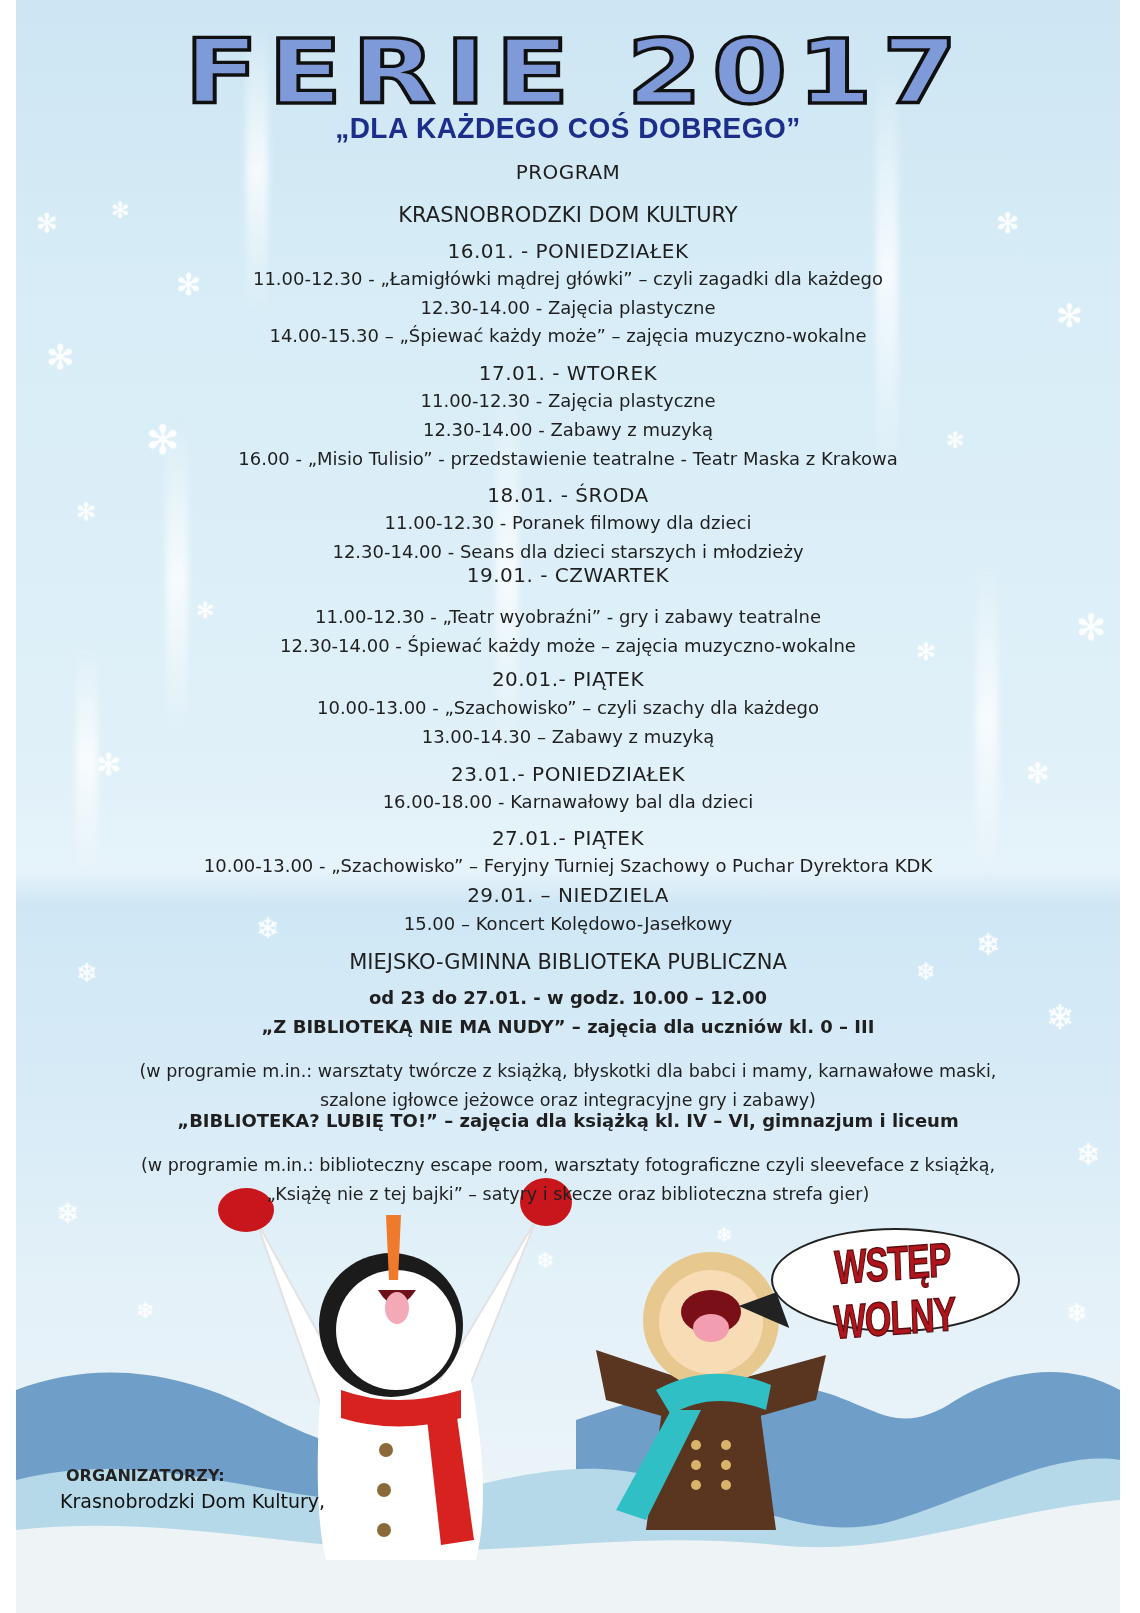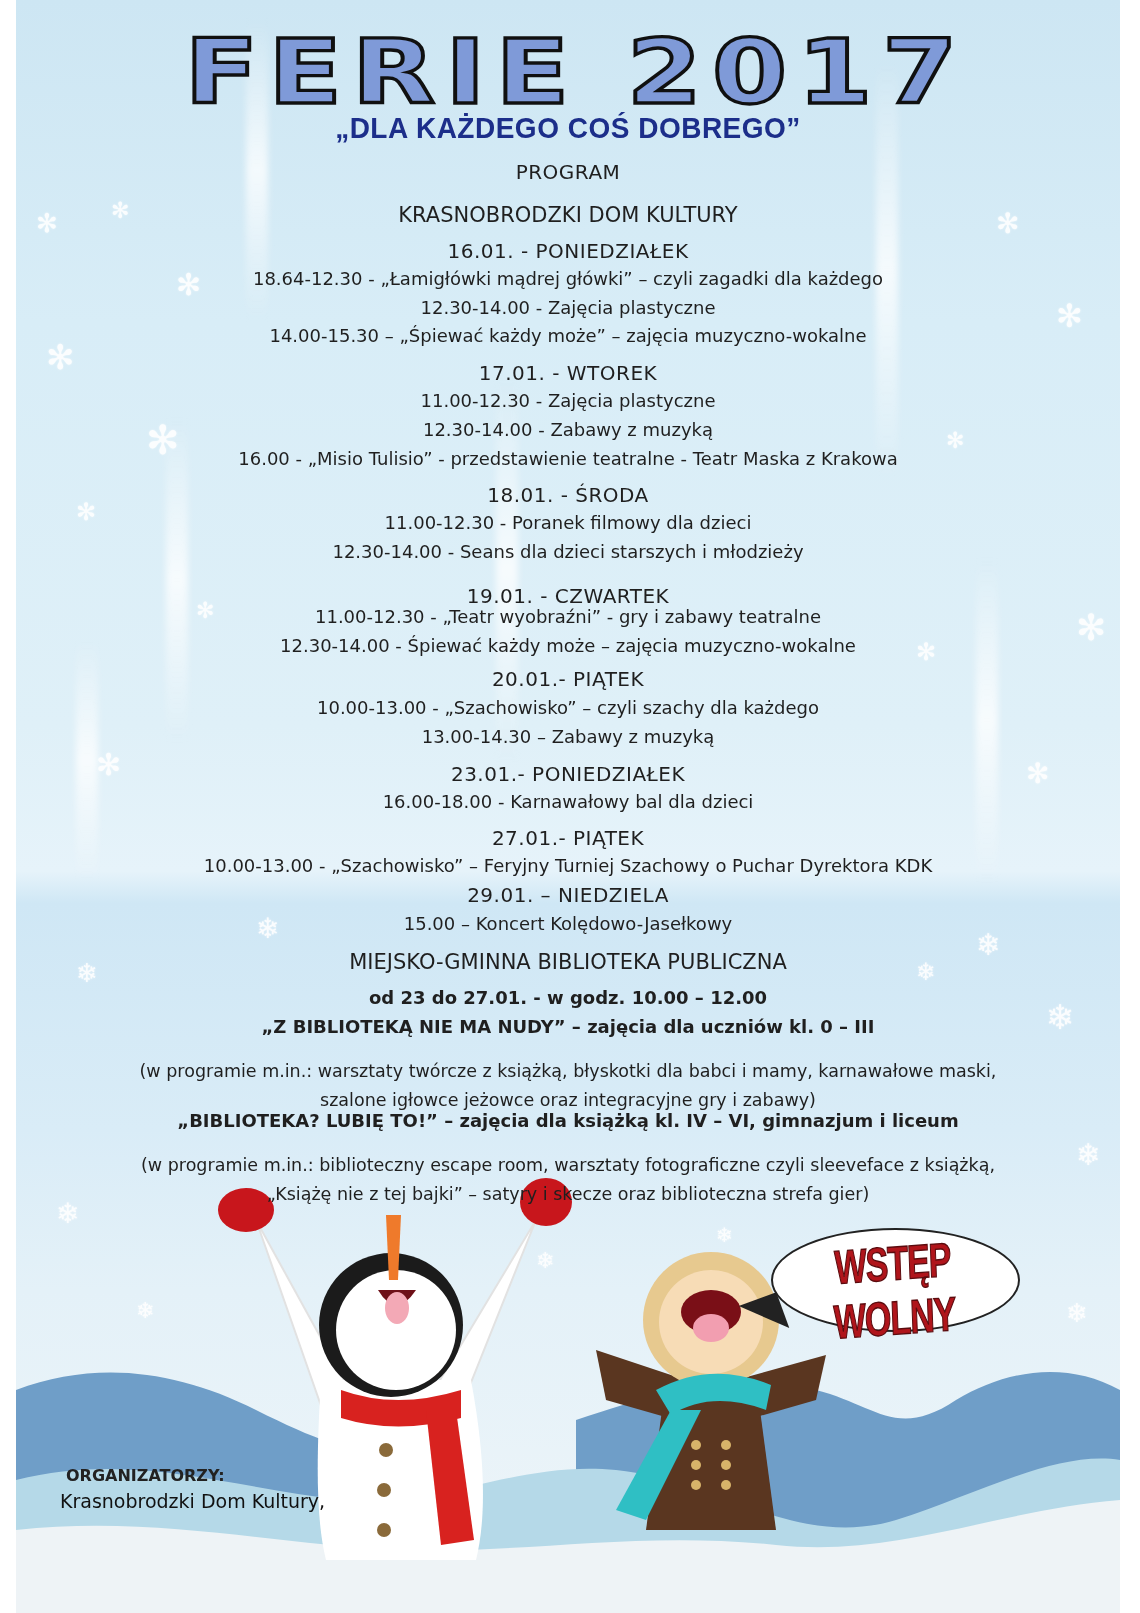--- a/index.html
+++ b/index.html
@@ -142,34 +142,34 @@
   <div class="speech-text">WSTĘP WOLNY</div>
 
   <div class="title">FERIE 2017</div>
   <div class="subtitle">„DLA KAŻDEGO COŚ DOBREGO”</div>
 
   <div class="content">
     <div class="line heading" style="top:160px">PROGRAM</div>
     <div class="line section" style="top:203px">KRASNOBRODZKI DOM KULTURY</div>
 
     <div class="line heading" style="top:239px">16.01. - PONIEDZIAŁEK</div>
-    <div class="line" style="top:268px">18.64-12.30 - „Łamigłówki mądrej główki” – czyli zagadki dla każdego</div>
+    <div class="line" style="top:268px">11.00-12.30 - „Łamigłówki mądrej główki” – czyli zagadki dla każdego</div>
     <div class="line" style="top:297px">12.30-14.00 - Zajęcia plastyczne</div>
     <div class="line" style="top:325px">14.00-15.30 – „Śpiewać każdy może” – zajęcia muzyczno-wokalne</div>
 
     <div class="line heading" style="top:361px">17.01.  -  WTOREK</div>
     <div class="line" style="top:390px">11.00-12.30 - Zajęcia plastyczne</div>
     <div class="line" style="top:419px">12.30-14.00 - Zabawy z muzyką</div>
     <div class="line" style="top:448px">16.00 - „Misio Tulisio” - przedstawienie teatralne - Teatr Maska z Krakowa</div>
 
     <div class="line heading" style="top:483px">18.01.  - ŚRODA</div>
     <div class="line" style="top:512px">11.00-12.30 - Poranek filmowy dla dzieci</div>
     <div class="line" style="top:541px">12.30-14.00 - Seans dla dzieci starszych i młodzieży</div>
 
-    <div class="line heading" style="top:584px">19.01.  - CZWARTEK</div>
+    <div class="line heading" style="top:563px">19.01.  - CZWARTEK</div>
     <div class="line" style="top:606px">11.00-12.30 - „Teatr wyobraźni” - gry i zabawy teatralne</div>
     <div class="line" style="top:635px">12.30-14.00 - Śpiewać każdy może – zajęcia muzyczno-wokalne</div>
 
     <div class="line heading" style="top:667px">20.01.- PIĄTEK</div>
     <div class="line" style="top:697px">10.00-13.00 - „Szachowisko” – czyli szachy dla każdego</div>
     <div class="line" style="top:726px">13.00-14.30 – Zabawy z muzyką</div>
 
     <div class="line heading" style="top:762px">23.01.- PONIEDZIAŁEK</div>
     <div class="line" style="top:791px">16.00-18.00 - Karnawałowy bal dla dzieci</div>
 

